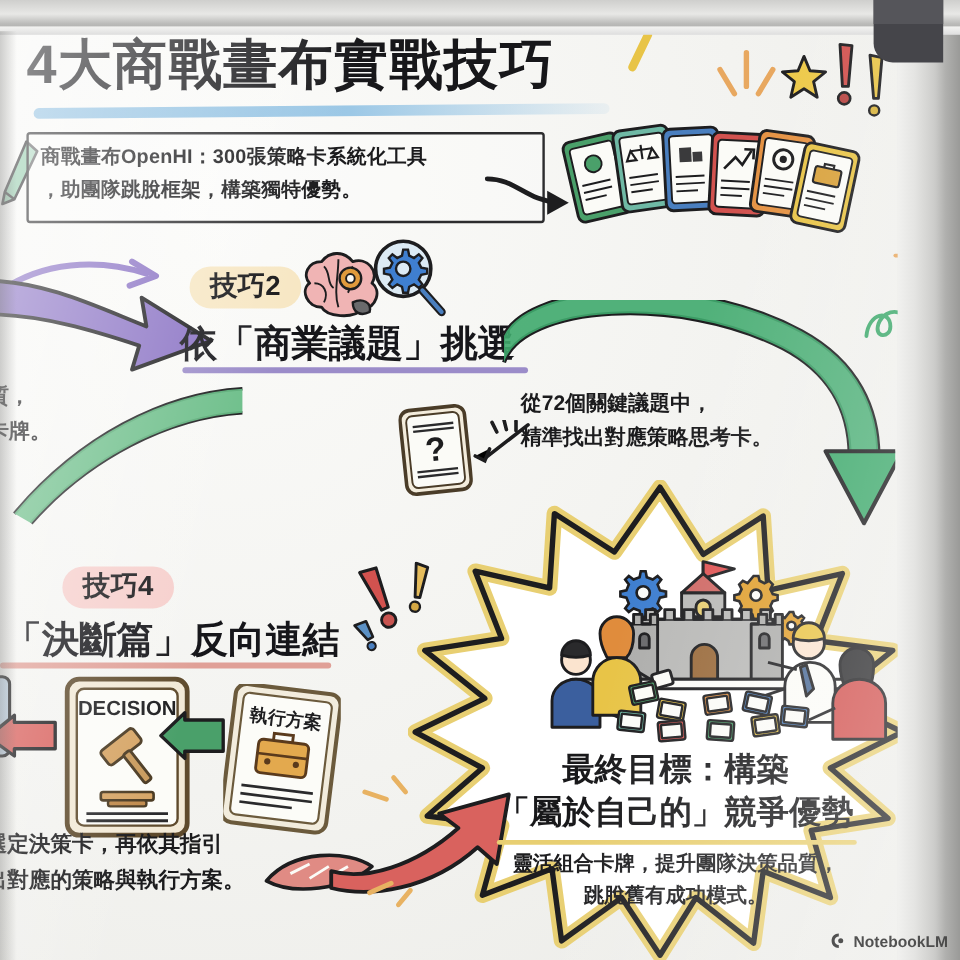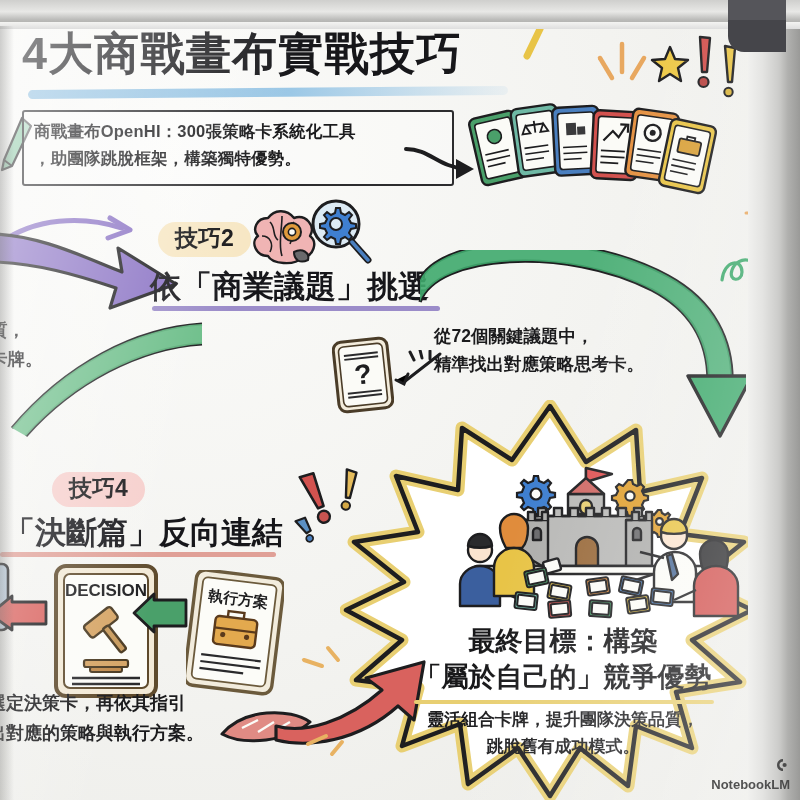--- a/index.html
+++ b/index.html
@@ -128,22 +128,22 @@
   .burst{left:340px;top:400px;width:420px;height:400px;}
   .scene{left:440px;top:454px;width:300px;height:176px;}
 
   .goal-title{left:398px;top:624px;width:330px;text-align:center;
     font-size:27px;font-weight:bold;color:#18181a;line-height:1.32;}
   .goal-ul{left:414px;top:700px;width:300px;height:4px;background:#e8cf72;border-radius:3px;}
   .goal-sub{left:398px;top:706px;width:330px;text-align:center;
     font-size:17px;font-weight:bold;color:#1c1c1e;line-height:1.6;}
 
   
-  .watermark{right:10px;bottom:8px;display:flex;align-items:flex-end;gap:5px;
-    font-size:13px;color:#3c3c3c;font-weight:600;opacity:.88;flex-direction:column;}
+  .watermark{right:10px;bottom:8px;display:flex;align-items:flex-start;gap:5px;
+    font-size:13px;color:#3c3c3c;font-weight:600;opacity:.88;}
   .wm-ico{width:14px;height:14px;}
 </style>
 </head>
 <body>
 
 <div class="stage">
 
   <div class="board"></div>
 
   <div class="abs title zh">4大商戰畫布實戰技巧</div>

